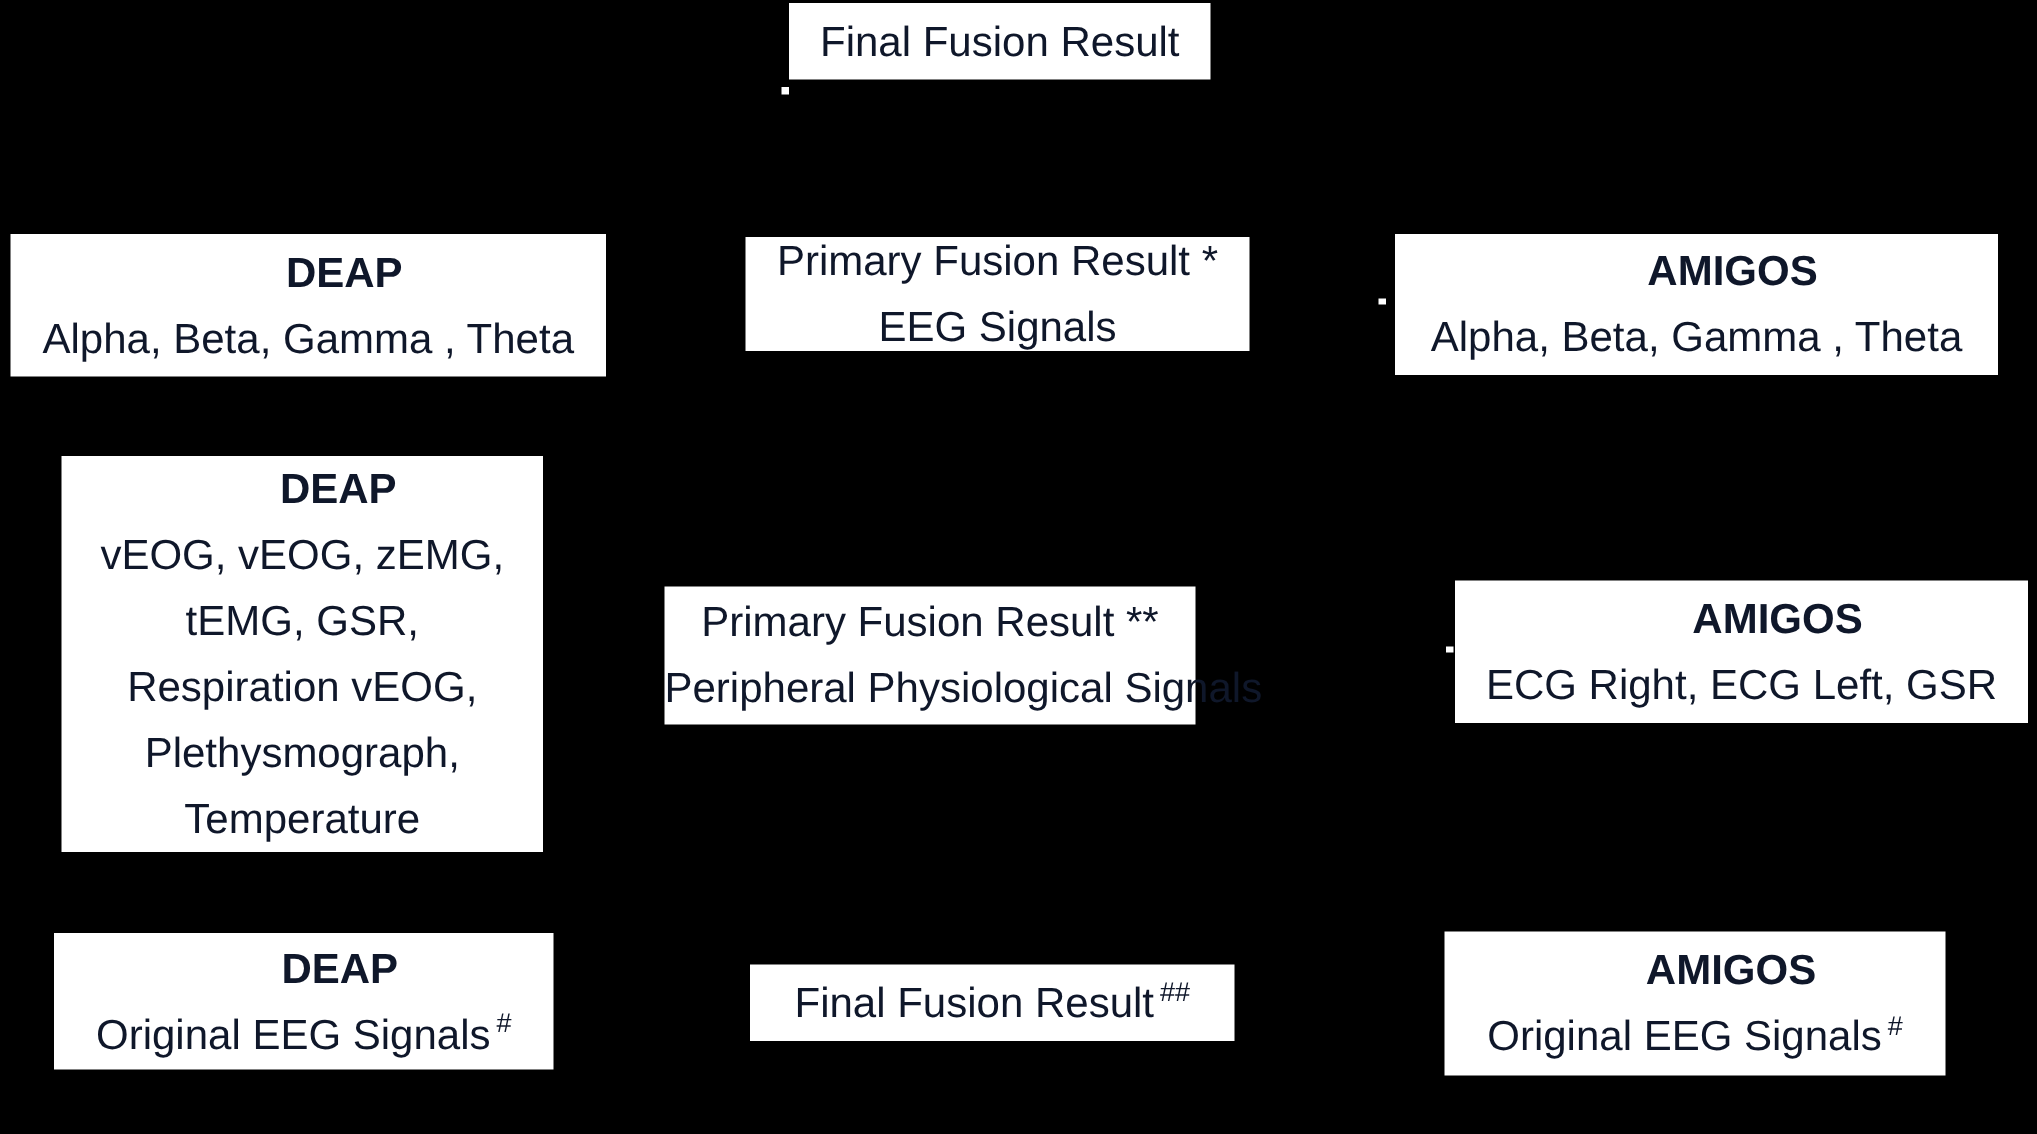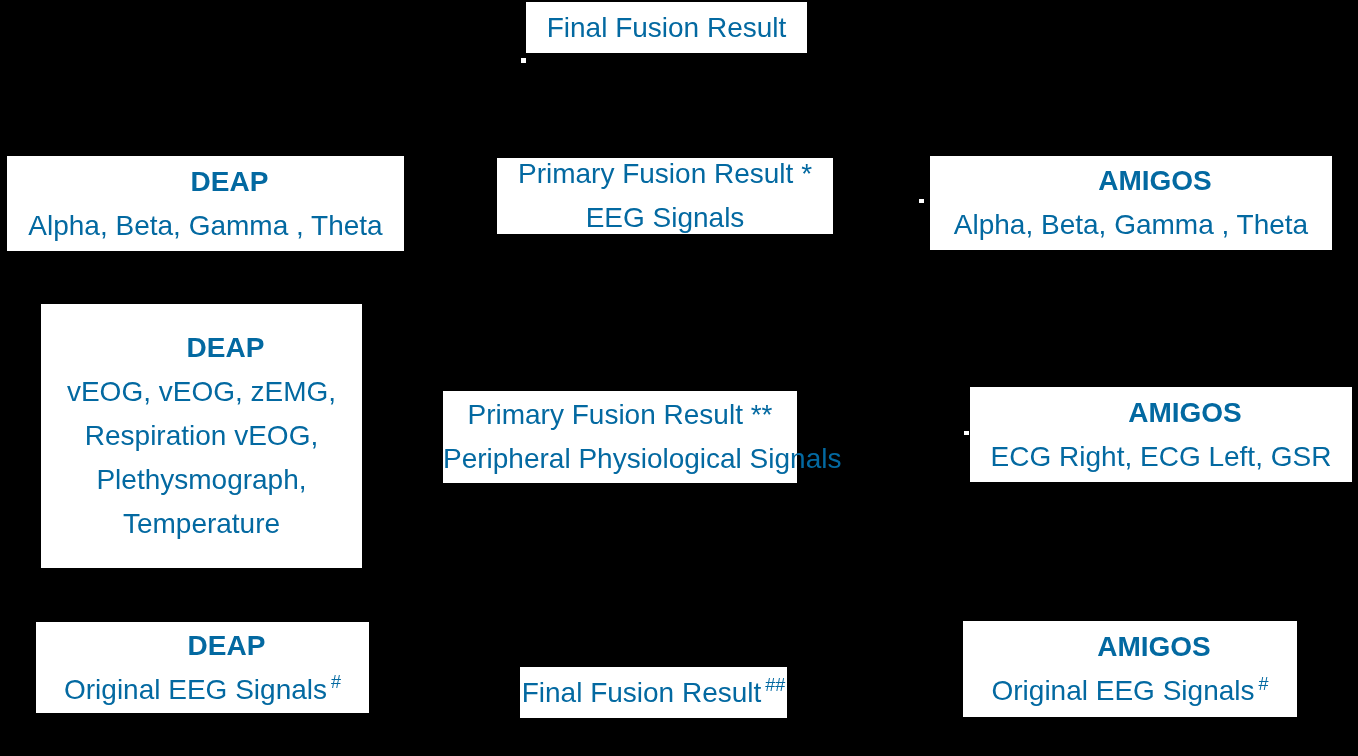--- a/index.html
+++ b/index.html
@@ -7,21 +7,21 @@
     padding: 0;
     background: #000000;
   }
   .canvas {
     position: relative;
     width: 1358px;
     height: 756px;
     background: #000000;
     overflow: hidden;
     font-family: "Liberation Sans", "DejaVu Sans", sans-serif;
-    color: #0369a1;
+    color: #0f172a;
   }
   .box {
     position: absolute;
     background: #ffffff;
     display: flex;
     flex-direction: column;
     justify-content: center;
     text-align: center;
     font-size: 28px;
     line-height: 44px;
@@ -36,21 +36,21 @@
   }
   
   .box-final-top        { left: 526px; top: 2px;   width: 281px; height: 51px; }
   .box-deap-bands       { left: 7px;   top: 156px; width: 397px; height: 95px; }
   .box-primary-eeg      { left: 497px; top: 158px; width: 336px; height: 76px; }
   .box-amigos-bands     { left: 930px; top: 156px; width: 402px; height: 94px; }
   .box-deap-peripheral  { left: 41px;  top: 304px; width: 321px; height: 264px; }
   .box-primary-periph   { left: 443px; top: 391px; width: 354px; height: 92px; }
   .box-amigos-periph    { left: 970px; top: 387px; width: 382px; height: 95px; }
   .box-deap-original    { left: 36px;  top: 622px; width: 333px; height: 91px; }
-  .box-final-bottom     { left: 520px; top: 643px; width: 267px; height: 51px; margin-top: 24px; }
+  .box-final-bottom     { left: 500px; top: 643px; width: 323px; height: 51px; }
   .box-amigos-original  { left: 963px; top: 621px; width: 334px; height: 96px; }
   
   .speck { position: absolute; background: #ffffff; }
   .speck-1 { left: 521px; top: 58px;  width: 5px; height: 5px; }
   .speck-2 { left: 919px; top: 199px; width: 5px; height: 4px; }
   .speck-3 { left: 964px; top: 431px; width: 5px; height: 4px; }
 </style>
 </head>
 <body>
 
@@ -71,20 +71,21 @@
   </div>
 
   <div class="box box-amigos-bands">
     <div class="line title">AMIGOS</div>
     <div class="line">Alpha, Beta, Gamma , Theta</div>
   </div>
 
   <div class="box box-deap-peripheral">
     <div class="line title">DEAP</div>
     <div class="line">vEOG, vEOG, zEMG,</div>
+    <div class="line">tEMG, GSR,</div>
     <div class="line">Respiration vEOG,</div>
     <div class="line">Plethysmograph,</div>
     <div class="line">Temperature</div>
   </div>
 
   <div class="box box-primary-periph">
     <div class="line">Primary Fusion Result **</div>
     <div class="line">Peripheral Physiological Signals</div>
   </div>
 

